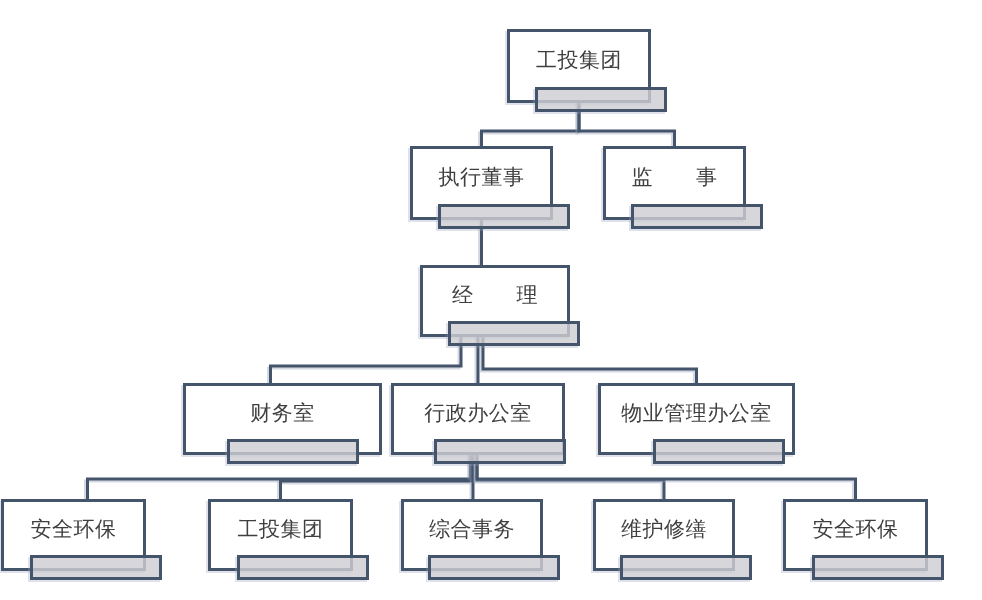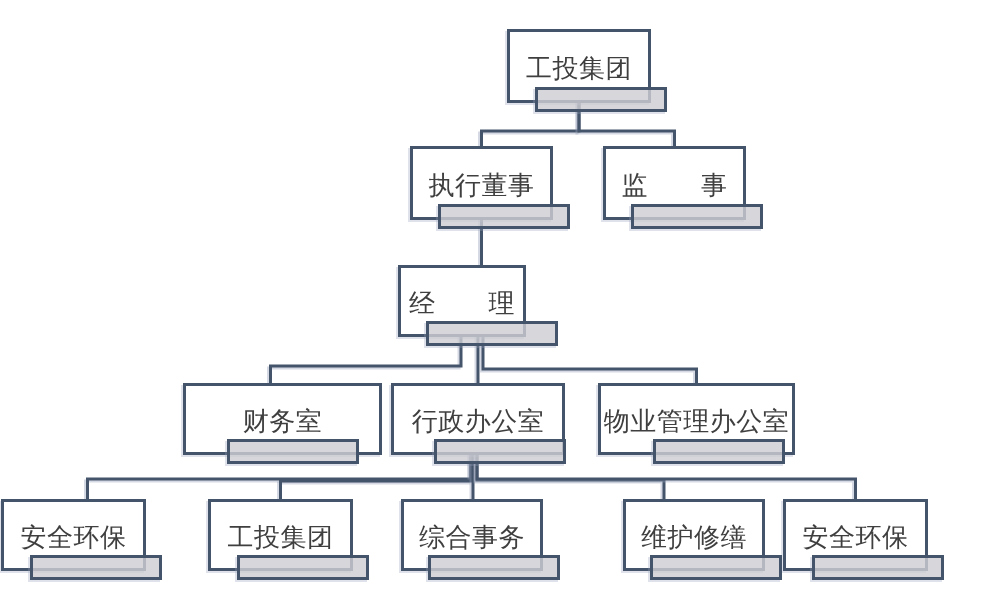--- a/index.html
+++ b/index.html
@@ -37,26 +37,25 @@
     box-sizing: border-box;
     box-shadow: -2px 2px 0 rgba(150, 160, 185, 0.30);
   }
   .node-label {
     position: absolute;
     left: 0; right: 0; top: 0;
     height: calc(100% - 13px);
     display: flex;
     align-items: center;
     justify-content: center;
-    font-size: 26px;
+    font-size: 21px;
     letter-spacing: 0.5px;
     color: var(--text, #3f3f3f);
     white-space: pre;
     z-index: 1;
-    margin-top: 9px;
   }
   .node-bar {
     position: absolute;
     width: 132px;
     height: 25px;
     background: var(--bar-fill, rgba(205,205,211,0.82));
     border: 3px solid var(--border, #44546a);
     box-sizing: border-box;
     box-shadow: -2px 2px 0 rgba(150, 160, 185, 0.30);
     z-index: 2;
@@ -98,21 +97,21 @@
     <div class="node" style="left: 410px; top: 146px; width: 143px; height: 74px; border-radius: 25px;">
       <div class="node-box"></div>
       <div class="node-label">执行董事</div>
       <div class="node-bar" style="left: 27.5px; top: 58px;"></div>
     </div>
     <div class="node" style="left: 603px; top: 146px; width: 143px; height: 74px;">
       <div class="node-box"></div>
       <div class="node-label">监　　事</div>
       <div class="node-bar" style="left: 27.5px; top: 58px;"></div>
     </div>
-    <div class="node" style="left: 398px; top: 265px; width: 128px; height: 72px;">
+    <div class="node" style="left: 420px; top: 265px; width: 150px; height: 72px;">
       <div class="node-box"></div>
       <div class="node-label">经　　理</div>
       <div class="node-bar" style="left: 27.5px; top: 56px;"></div>
     </div>
     <div class="node" style="left: 183px; top: 383px; width: 199px; height: 72px;">
       <div class="node-box"></div>
       <div class="node-label">财务室</div>
       <div class="node-bar" style="left: 43.5px; top: 56px;"></div>
     </div>
     <div class="node" style="left: 391px; top: 383px; width: 174px; height: 72px; text-decoration: underline;">
@@ -133,21 +132,21 @@
     <div class="node" style="left: 208px; top: 499px; width: 145px; height: 72px;">
       <div class="node-box"></div>
       <div class="node-label">工投集团</div>
       <div class="node-bar" style="left: 28.5px; top: 56px;"></div>
     </div>
     <div class="node" style="left: 401px; top: 499px; width: 142px; height: 72px;">
       <div class="node-box"></div>
       <div class="node-label">综合事务</div>
       <div class="node-bar" style="left: 27px; top: 56px;"></div>
     </div>
-    <div class="node" style="left: 623px; top: 499px; width: 142px; height: 72px;">
+    <div class="node" style="left: 593px; top: 499px; width: 142px; height: 72px;">
       <div class="node-box"></div>
       <div class="node-label">维护修缮</div>
       <div class="node-bar" style="left: 27px; top: 56px;"></div>
     </div>
     <div class="node" style="left: 783px; top: 499px; width: 145px; height: 72px;">
       <div class="node-box"></div>
       <div class="node-label">安全环保</div>
       <div class="node-bar" style="left: 28.5px; top: 56px;"></div>
     </div>
   </div>

